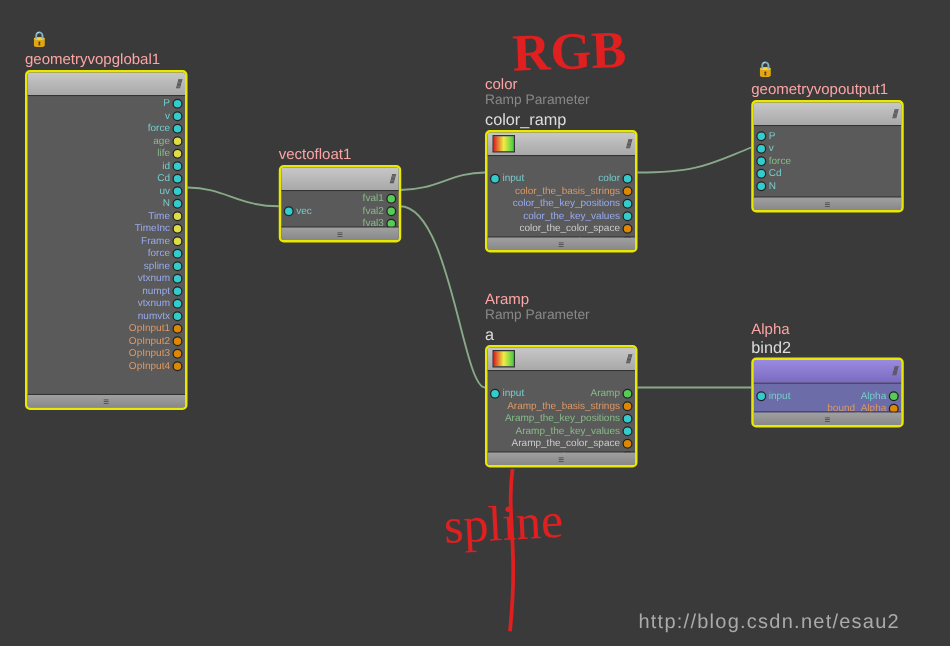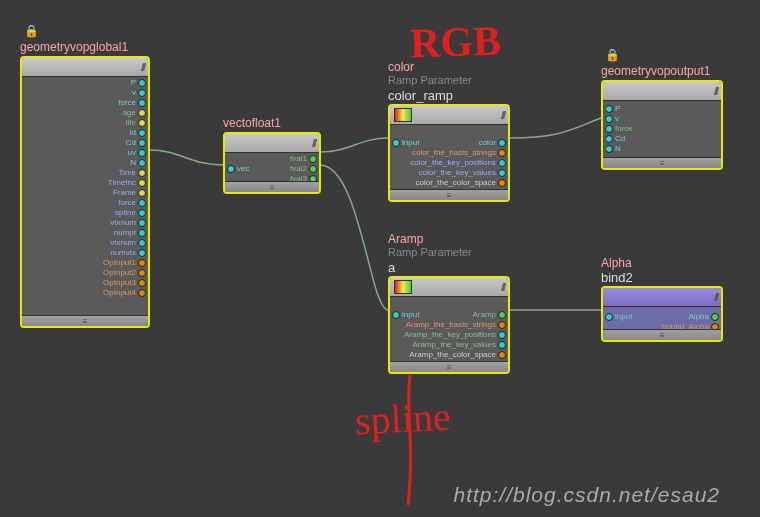--- a/index.html
+++ b/index.html
@@ -24,21 +24,21 @@
 .d-grn{background:#5c5}
 .d-org{background:#d80}
 .lbl-cy{color:#7cc}
 .lbl-gr{color:#8b8}
 .lbl-or{color:#d96}
 .lbl-wh{color:#ccc}
 .lbl-bl{color:#9ae}
 .node.purple .hdr{background:linear-gradient(#9a8ae0,#7a6ac0)}
 .node.purple{background:#6c6ca8}
 .handwrite{position:absolute;font-family:'Comic Sans MS',cursive;color:#e02020;pointer-events:none}
-.watermark{position:absolute;right:40px;bottom:10px;color:#aaa;font-style:italic;font-size:21px;letter-spacing:1px}
+.watermark{position:absolute;right:40px;bottom:10px;color:#aaa;font-size:16px;letter-spacing:1px}
 </style>
 </head>
 <body>
 
 <div class="canvas">
 
 <svg class="wires">
   <path d="M150,150 C180,150 190,165 223,165" stroke="#8a8" stroke-width="1.5" fill="none"></path>
   <path d="M320,152 C350,152 360,138 388,138" stroke="#8a8" stroke-width="1.5" fill="none"></path>
   <path d="M320,165 C360,165 370,310 388,310" stroke="#8a8" stroke-width="1.5" fill="none"></path>

